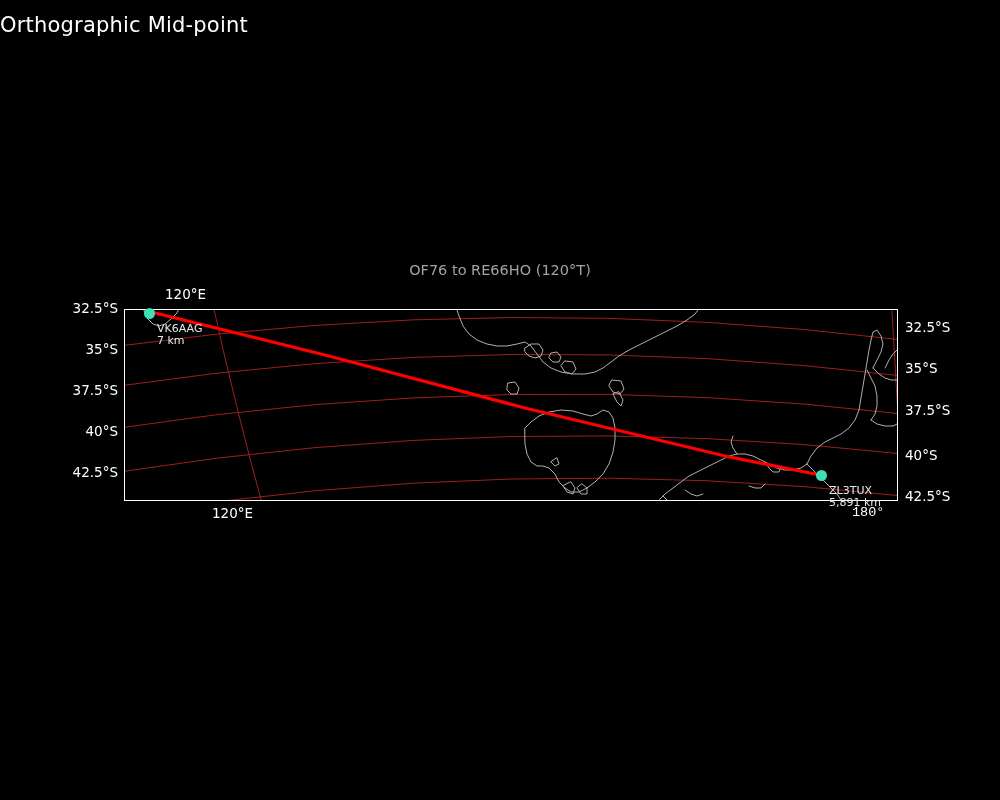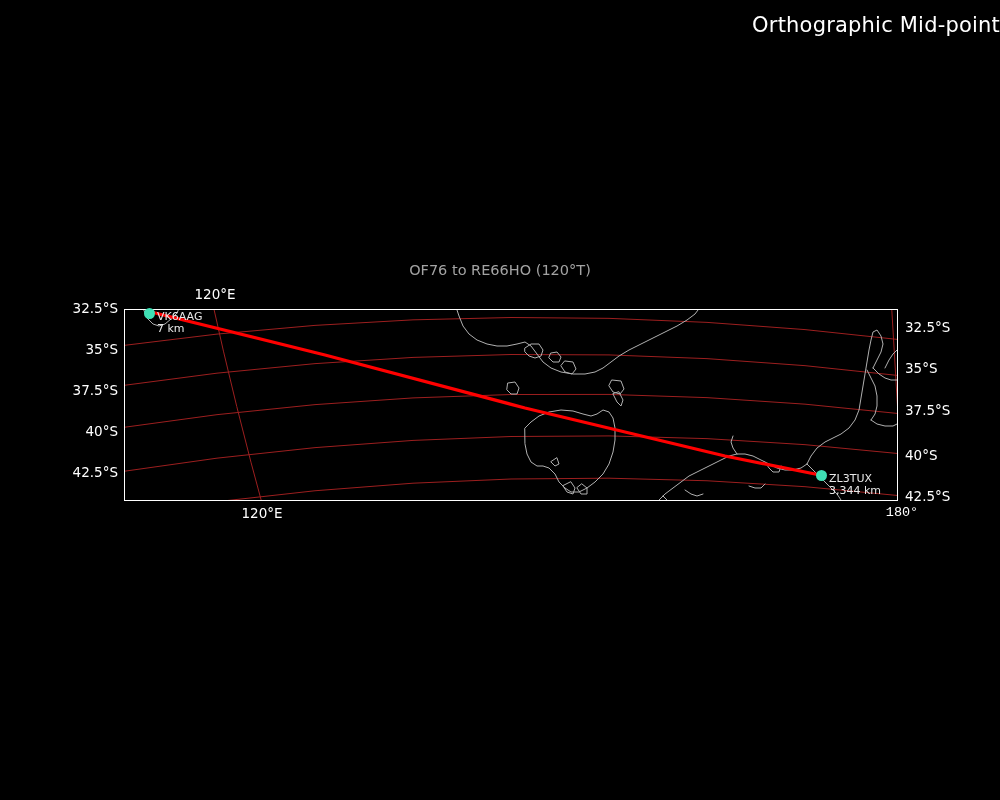--- a/index.html
+++ b/index.html
@@ -18,21 +18,21 @@
     position: relative;
     width: 1000px;
     height: 800px;
     background: #000000;
   }
   .main-title {
     position: absolute;
     left: 0;
     top: 13px;
     width: 1000px;
-    text-align: right;
+    text-align: left;
     font-size: 21px;
     color: #ffffff;
     letter-spacing: 0.2px;
     white-space: nowrap;
   }
   .sub-title {
     position: absolute;
     left: 0;
     top: 262px;
     width: 1000px;
@@ -61,27 +61,28 @@
     display: block;
   }
   .axlabel {
     position: absolute;
     font-size: 13.5px;
     color: #ffffff;
     white-space: nowrap;
   }
   .ax-left { text-align: right; }
   .ax-right { text-align: left; }
-  .ax-center { text-align: center; }
+  .ax-center { }
   .marker-label {
     position: absolute;
     font-size: 11px;
     color: #e8e8e8;
     white-space: nowrap;
     line-height: 12px;
+    margin-top: 12px;
   }
   .marker-dot {
     position: absolute;
     width: 11px;
     height: 11px;
     border-radius: 50%;
     background: #3fe0b5;
   }
 </style>
 </head>
@@ -181,16 +182,16 @@
 
   <div class="marker-dot" style="left:144px; top:308px;"></div>
   <div class="marker-label" style="left:157px; top:311px;">
     <div>VK6AAG</div>
     <div>7 km</div>
   </div>
 
   <div class="marker-dot" style="left:816px; top:470px;"></div>
   <div class="marker-label" style="left:829px; top:473px;">
     <div>ZL3TUX</div>
-    <div>3,344 km</div>
+    <div>5,891 km</div>
   </div>
 
 </div>
 
 </body></html>

